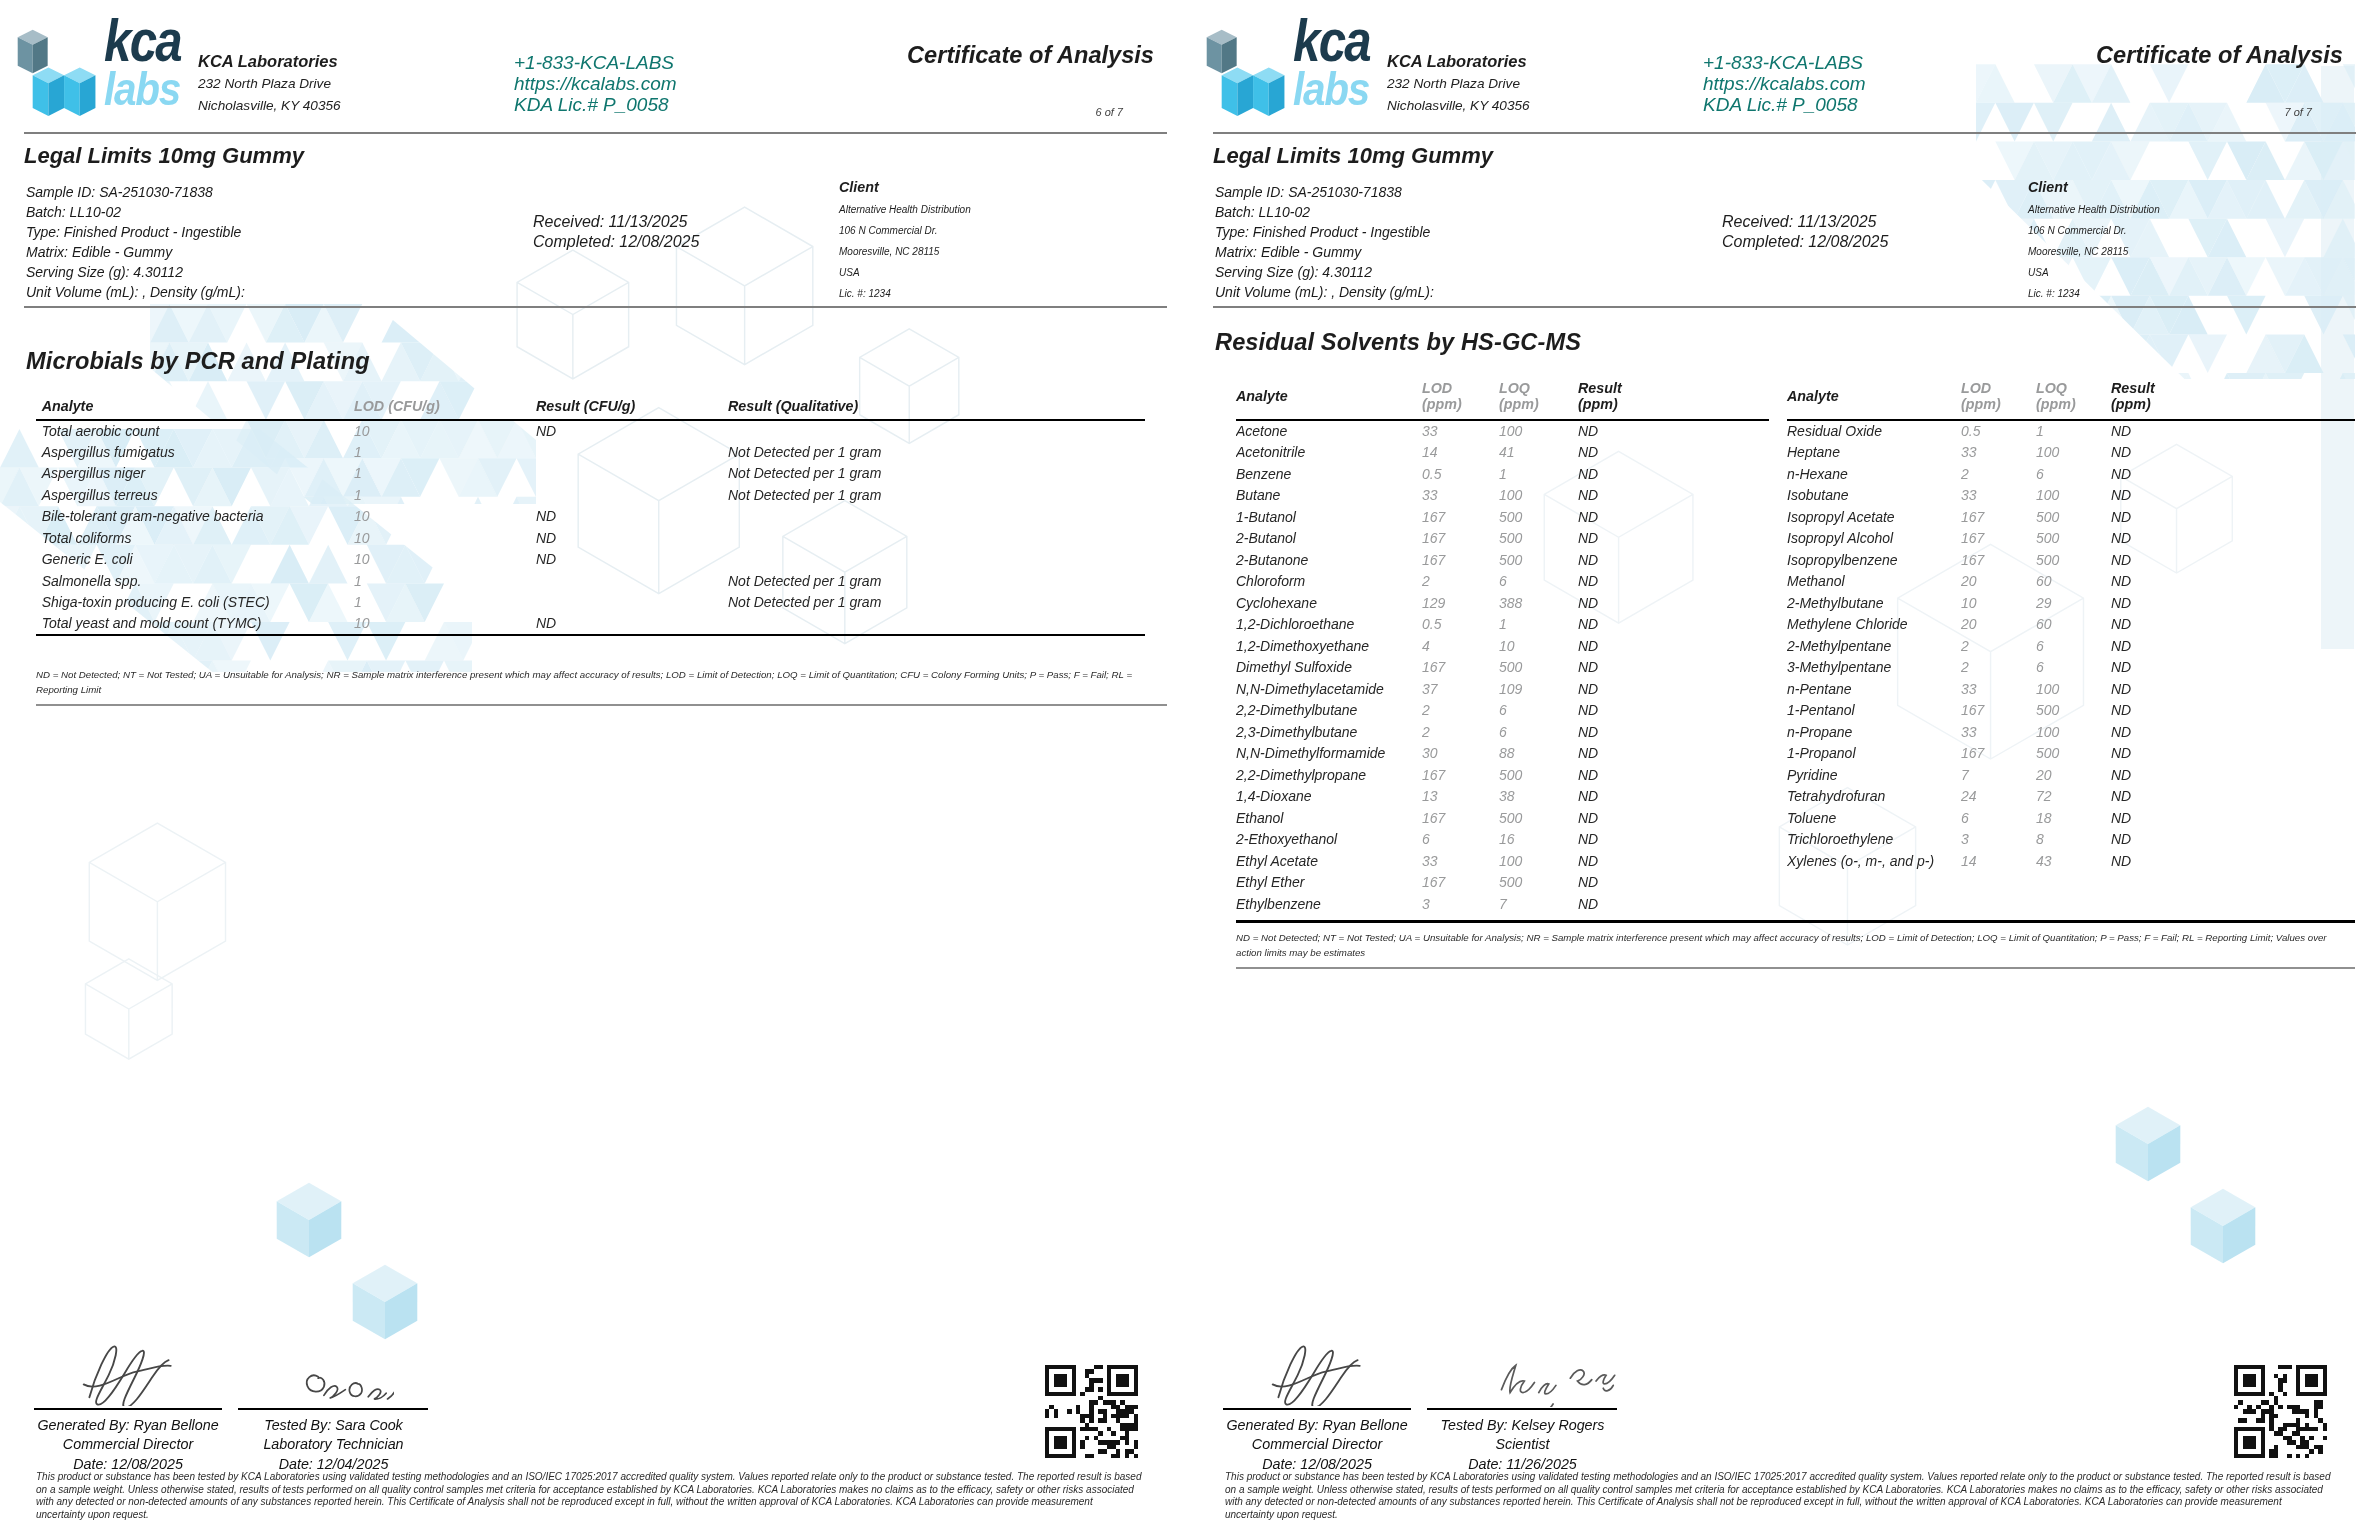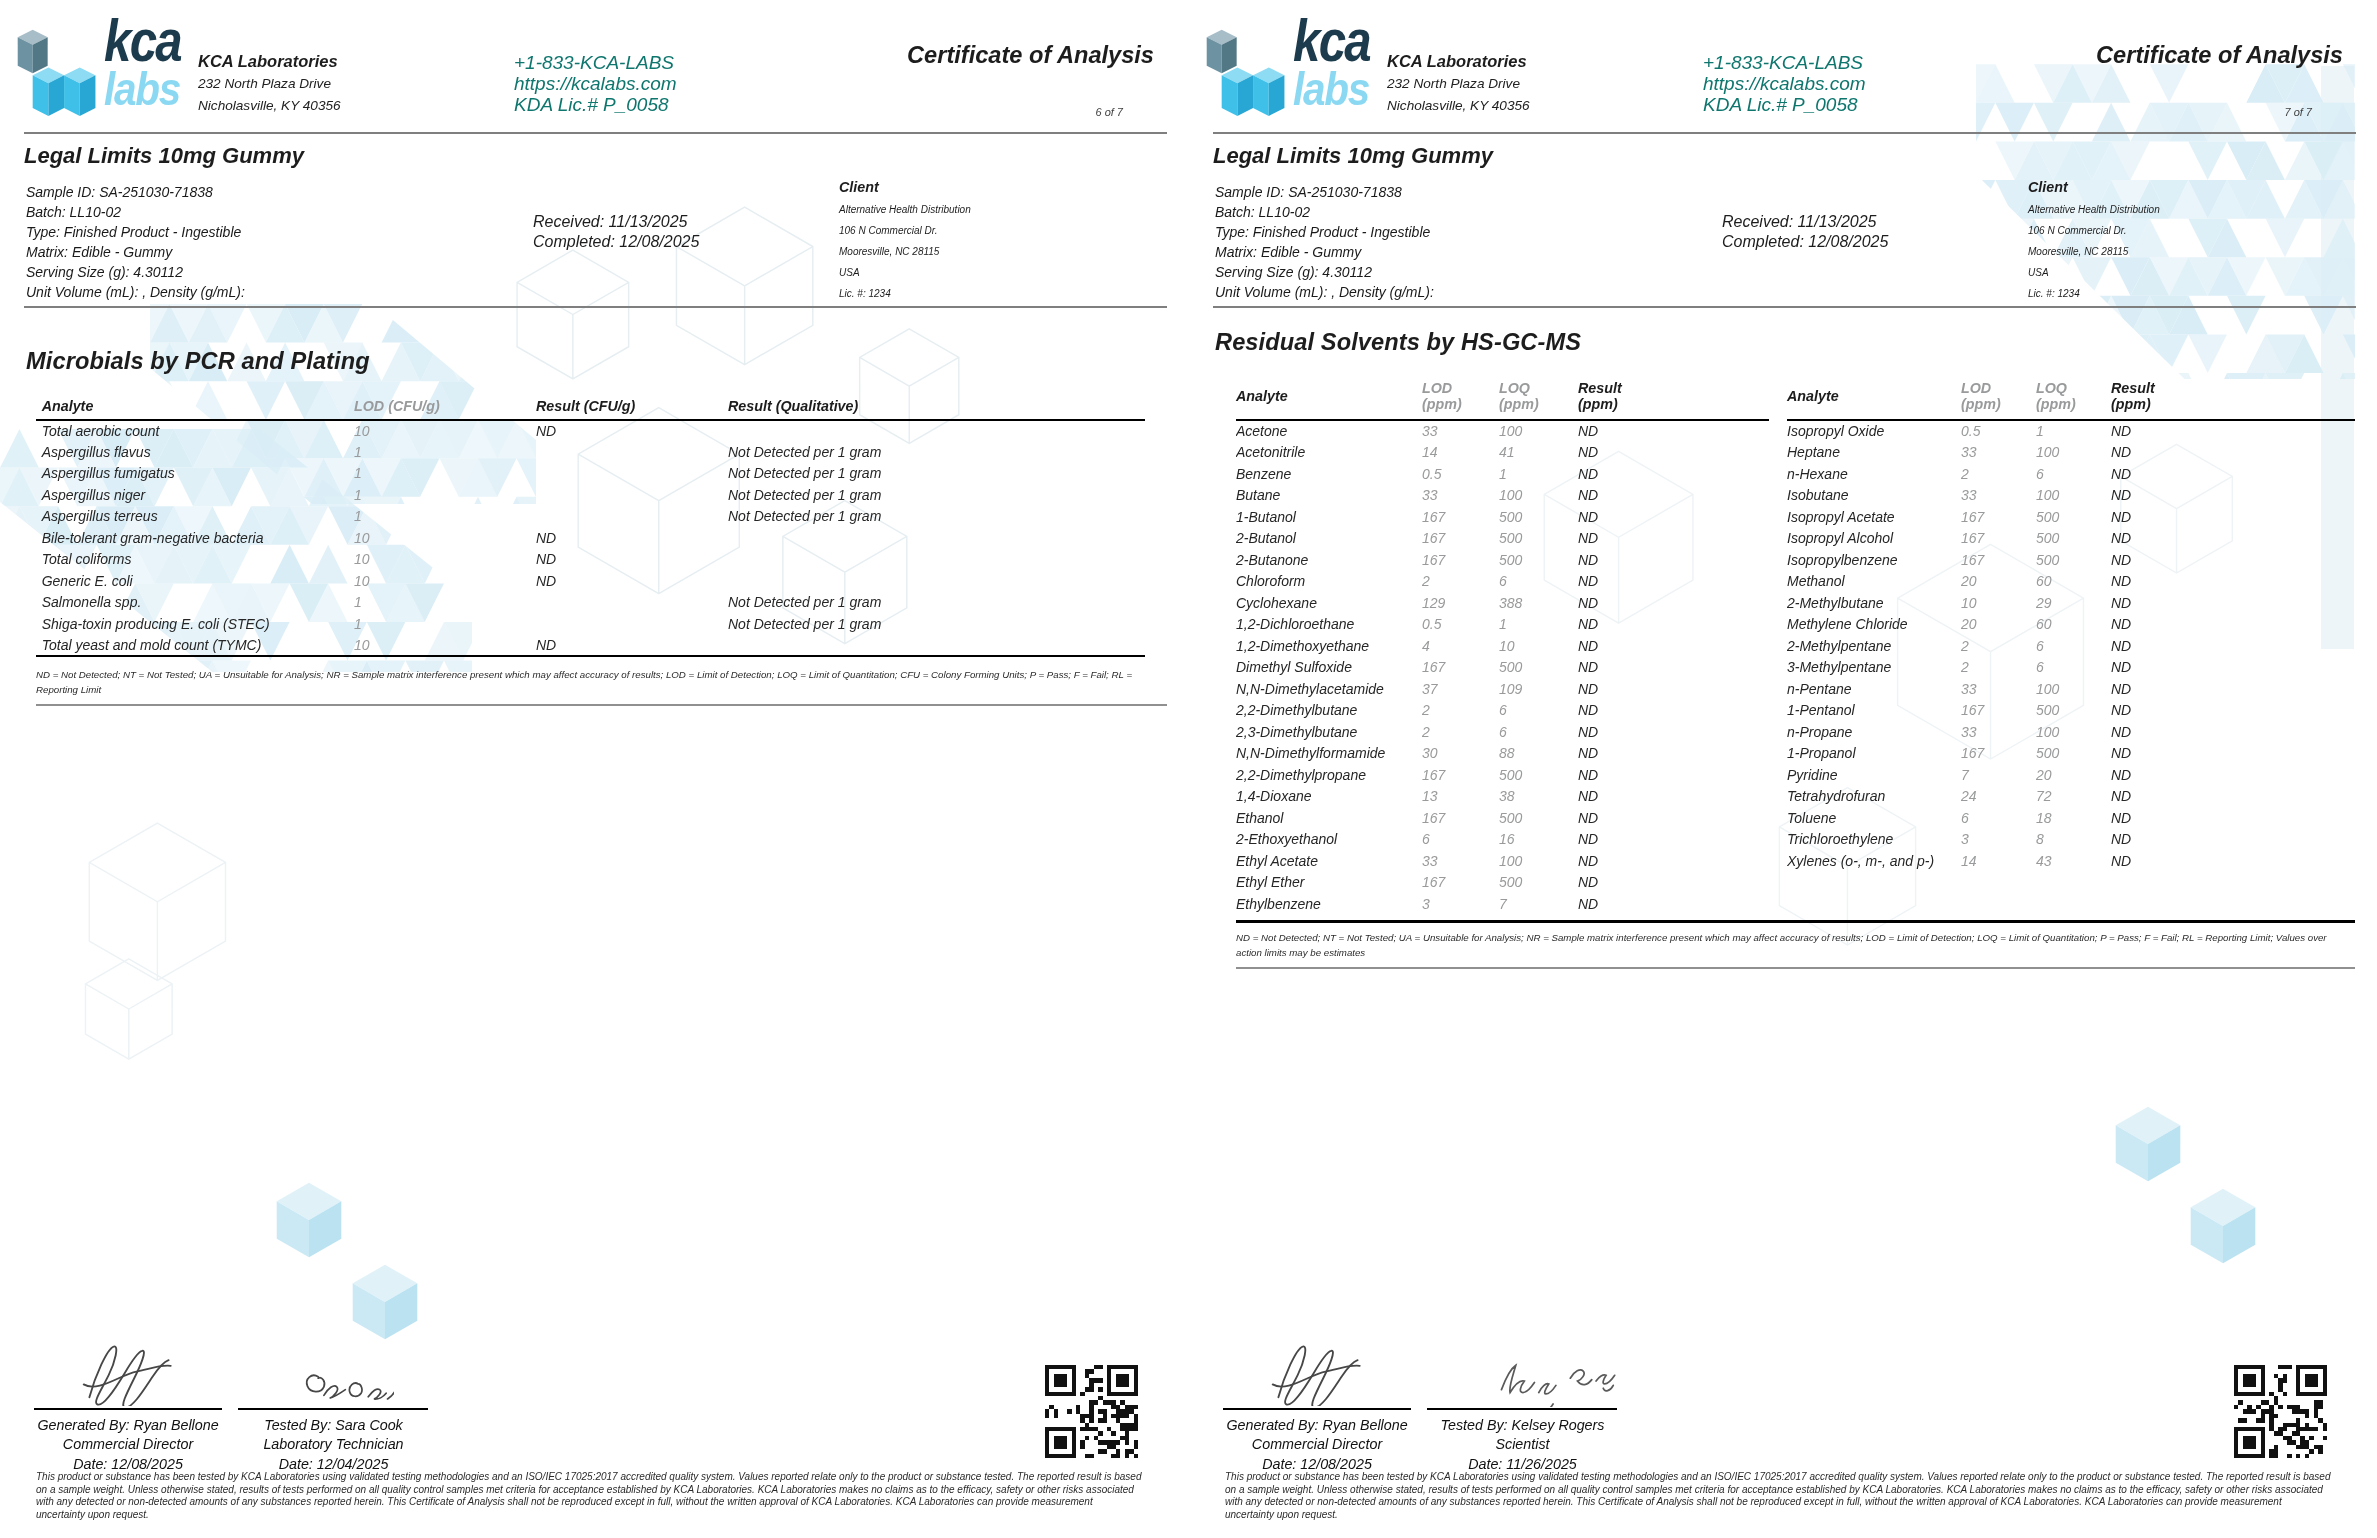--- a/index.html
+++ b/index.html
@@ -419,26 +419,20 @@
       </thead>
       <tbody>
 
           <tr>
             <td class="dark pad">Total aerobic count</td>
             <td class="gray">10</td>
             <td class="dark">ND</td>
             <td class="dark"></td>
           </tr>
 
-          <tr>
-            <td class="dark pad">Aspergillus flavus</td>
-            <td class="gray">1</td>
-            <td class="dark"></td>
-            <td class="dark">Not Detected per 1 gram</td>
-          </tr>
 
           <tr>
             <td class="dark pad">Aspergillus fumigatus</td>
             <td class="gray">1</td>
             <td class="dark"></td>
             <td class="dark">Not Detected per 1 gram</td>
           </tr>
 
           <tr>
             <td class="dark pad">Aspergillus niger</td>
@@ -1050,21 +1044,21 @@
         <tr>
           <th class="mid">Analyte</th>
           <th class="gray"><span>LOD</span><br><span>(ppm)</span></th>
           <th class="gray"><span>LOQ</span><br><span>(ppm)</span></th>
           <th><span>Result</span><br><span>(ppm)</span></th>
         </tr>
       </thead>
       <tbody>
 
           <tr>
-            <td class="dark">Isopropyl Oxide</td>
+            <td class="dark">Residual Oxide</td>
             <td class="gray">0.5</td>
             <td class="gray">1</td>
             <td class="dark">ND</td>
           </tr>
 
           <tr>
             <td class="dark">Heptane</td>
             <td class="gray">33</td>
             <td class="gray">100</td>
             <td class="dark">ND</td>

